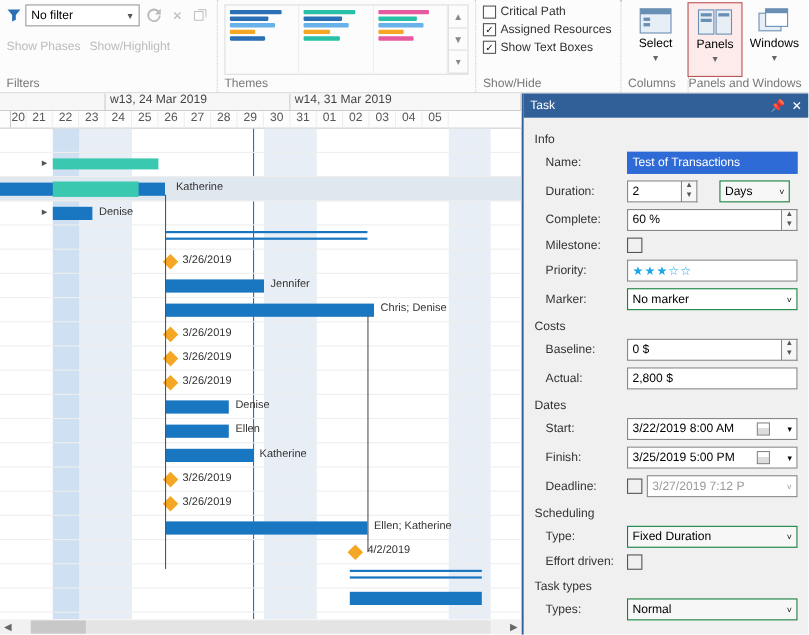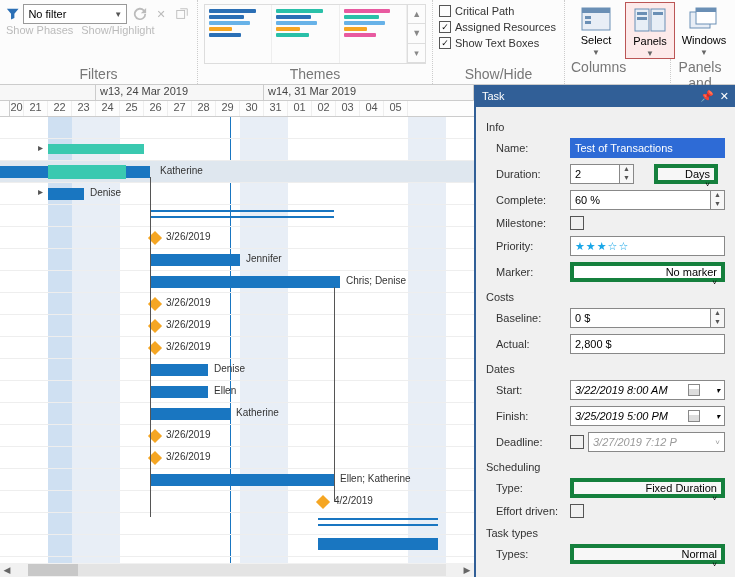--- a/index.html
+++ b/index.html
@@ -1,29 +1,29 @@
 <!DOCTYPE html>
 <html><head>
 <meta charset="utf-8">
 <style>
 * { box-sizing: border-box; margin: 0; padding: 0; font-family: "Segoe UI", Tahoma, sans-serif; font-size: 11px; }
 body { width: 735px; height: 577px; background: #fff; overflow: hidden; position: relative; }
 
 
 .ribbon { height: 85px; border-bottom: 1px solid #ccc; display: flex; background: #fcfcfc; }
 .ribbon-group { border-right: 1px dotted #ccc; display: flex; flex-direction: column; justify-content: space-between; padding: 2px 6px 0; }
-.group-label { text-align: center; color: #777; font-size: 14px; padding-bottom: 2px; }
+.group-label { text-align: left; color: #777; font-size: 11px; padding-bottom: 2px; }
 
 
 .filters-group { width: 198px; }
 .filter-row1 { display: flex; align-items: center; gap: 4px; margin-top: 2px; }
 .funnel-icon { width: 14px; height: 14px; display: inline-block; }
 .filter-combo { display: flex; align-items: center; border: 1px solid #999; background: #fff; width: 108px; height: 20px; padding: 0 4px; justify-content: space-between; }
 .small-btn { width: 18px; height: 18px; display: flex; align-items: center; justify-content: center; color: #888; }
-.filter-row2 { display: flex; gap: 8px; margin-top: 0; color: #bbb; }
+.filter-row2 { display: flex; gap: 8px; margin-top: 12px; color: #bbb; }
 .ghost-link { color: #bbb; }
 
 
 .themes-group { width: 235px; display: flex; flex-direction: column; }
 .themes-gallery { flex: 1; border: 1px solid #ddd; margin: 2px 0; display: flex; }
 .theme-thumb { width: 68px; border-right: 1px solid #eee; padding: 4px; display: flex; flex-direction: column; gap: 2px; }
 .theme-bar { height: 4px; border-radius: 1px; }
 .theme-spin { width: 18px; display: flex; flex-direction: column; border-left: 1px solid #ddd; }
 .theme-spin div { flex: 1; display: flex; align-items: center; justify-content: center; color: #888; border-bottom: 1px solid #ddd; font-size: 9px; }
 
@@ -70,24 +70,24 @@
 .tp-title .icons { display: flex; gap: 6px; font-size: 11px; }
 .tp-body { flex: 1; padding: 8px 10px; overflow: hidden; }
 .sect { color: #333; font-size: 11px; padding: 6px 0 2px; }
 .frow { display: flex; align-items: center; padding: 3px 0; }
 .flabel { width: 84px; color: #333; padding-left: 10px; }
 .ftext { flex: 1; height: 20px; border: 1px solid #888; background: #fff; padding: 0 4px; display: flex; align-items: center; }
 .ftext.sel { background: #2e6bd6; color: #fff; border-color: #2e6bd6; }
 .fnum { width: 50px; height: 20px; border: 1px solid #888; background: #fff; padding: 0 4px; }
 .spin { width: 14px; height: 20px; border: 1px solid #888; border-left: none; background: #f7f7f7; display: flex; flex-direction: column; }
 .spin span { flex: 1; font-size: 7px; text-align: center; color: #555; }
-.combo-s { height: 20px; border: 4px solid #15803d; background: #f7f7f7; display: flex; align-items: flex-end; justify-content: space-between; padding: 0 4px; flex-direction: column; }
+.combo-s { height: 20px; border: 1px solid #15803d; background: #f7f7f7; display: flex; align-items: center; justify-content: space-between; padding: 0 4px; }
 .stars { color: #1aa7e8; letter-spacing: 1px; }
 .chkcell { width: 14px; height: 14px; border: 1px solid #555; display:inline-block; }
-.datebox { flex:1; height:20px; border:1px solid #888; background:#fff; display:flex; align-items:center; padding:0 4px; gap:16px;font-style:italic; }
+.datebox { flex:1; height:20px; border:1px solid #888; background:#fff; display:flex; align-items:center; padding:0 4px; gap:16px; }
 .datebox .cal { width:12px; height:12px; border:1px solid #888; background:linear-gradient(#fff 40%,#ddd 40%); }
 
 svg { display:block; }
 </style>
 </head>
 <body>
 
 <div class="ribbon">
 
   <div class="ribbon-group filters-group">
@@ -199,21 +199,21 @@
       <div class="big-btn">
         <svg class="big-icon" viewBox="0 0 32 26">
             <rect x="2" y="6" width="20" height="16" fill="#e8eef6" stroke="#6a8fb5"></rect>
             <rect x="8" y="2" width="20" height="16" fill="#fff" stroke="#6a8fb5"></rect>
             <rect x="8" y="2" width="20" height="4" fill="#6a8fb5"></rect>
           </svg>
         <span>Windows</span>
         <span class="drop-caret">▼</span>
       </div>
     </div>
-    <div style="display:flex;gap:45px;">
+    <div style="display:flex;">
       <div class="group-label" style="width:54px;">Columns</div>
       <div class="group-label" style="flex:1;border-left:1px dotted #ccc;">Panels and Windows</div>
     </div>
   </div>
 </div>
 
 <div class="main">
 
   <div class="gantt">
     <div class="week-hdr">

